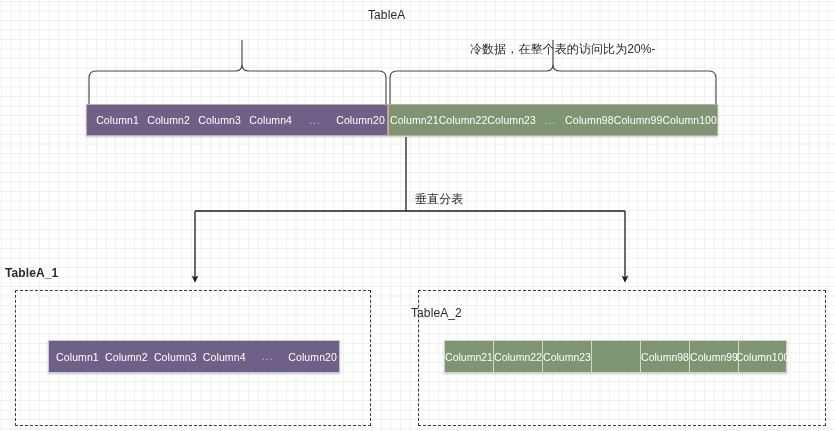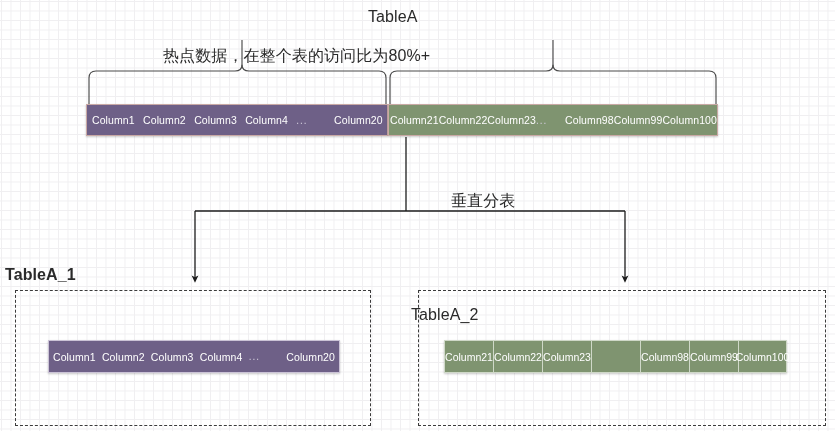--- a/index.html
+++ b/index.html
@@ -31,21 +31,21 @@
     position: absolute;
     left: 0;
     top: 0;
     width: 835px;
     height: 431px;
     pointer-events: none;
   }
 
   .lbl {
     position: absolute;
-    font-size: 16px;
+    font-size: 12px;
     color: #2a2a2a;
     white-space: nowrap;
     letter-spacing: 0.1px;
   }
 
   .bar {
     position: absolute;
     box-sizing: border-box;
     display: flex;
     align-items: center;
@@ -58,20 +58,21 @@
   }
   .bar-green {
     background: #7f9470;
     border: 1px solid #c9a9a5;
   }
 
   .cell {
     color: #ffffff;
     font-size: 10.5px;
     white-space: nowrap;
+    text-align: center;
     letter-spacing: 0.1px;
   }
 
   .cell-gap {
     color: #d3cddd;
     font-size: 10px;
     letter-spacing: 1px;
   }
 
   .grid-bar {
@@ -130,42 +131,42 @@
     <g stroke="#1c1c1c" stroke-width="1.3" fill="none">
       <path d="M406,137 L406,211"></path>
       <path d="M195,211 L625,211"></path>
       <path d="M195,211 L195,279" marker-end="url(#arrowhead)"></path>
       <path d="M625,211 L625,279" marker-end="url(#arrowhead)"></path>
     </g>
   </svg>
 
   <div class="lbl" style="left:368px; top:8px;">TableA</div>
 
-  <div class="lbl" style="left:163px; top:46px;">热点数据，在整个表的访问比为80%+</div>
+  <div class="lbl" style="left:470px; top:41px;">冷数据，在整个表的访问比为20%-</div>
 
   <div class="bar bar-purple" style="left:86px; top:104px; width:302px; height:32px;">
     <div class="cell" style="width:54px; margin-left:5px;">Column1</div>
     <div class="cell" style="width:54px;">Column2</div>
     <div class="cell" style="width:54px;">Column3</div>
     <div class="cell" style="width:54px;">Column4</div>
     <div class="cell cell-gap" style="width:40px;">...</div>
     <div class="cell" style="width:56px;">Column20</div>
   </div>
 
   <div class="bar bar-green" style="left:388px; top:104px; width:330px; height:32px;">
     <div class="cell" style="width:56px; margin-left:1px;">Column21</div>
     <div class="cell" style="width:56px;">Column22</div>
     <div class="cell" style="width:56px;">Column23</div>
     <div class="cell cell-gap" style="width:48px;">...</div>
     <div class="cell" style="width:56px;">Column98</div>
     <div class="cell" style="width:56px;">Column99</div>
     <div class="cell" style="width:60px;">Column100</div>
   </div>
 
-  <div class="lbl" style="left:415px; top:191px;margin-left:36px;">垂直分表</div>
+  <div class="lbl" style="left:415px; top:191px;">垂直分表</div>
 
   <div class="lbl" style="left:5px; top:266px;font-weight:bold;">TableA_1</div>
   <div class="dashbox" style="left:15px; top:290px; width:356px; height:136px;"></div>
 
   <div class="bar bar-purple" style="left:48px; top:340px; width:292px; height:33px; border-color:#cbc3d6;">
     <div class="cell" style="width:52px; margin-left:4px;">Column1</div>
     <div class="cell" style="width:52px;">Column2</div>
     <div class="cell" style="width:52px;">Column3</div>
     <div class="cell" style="width:52px;">Column4</div>
     <div class="cell cell-gap" style="width:40px;">...</div>

